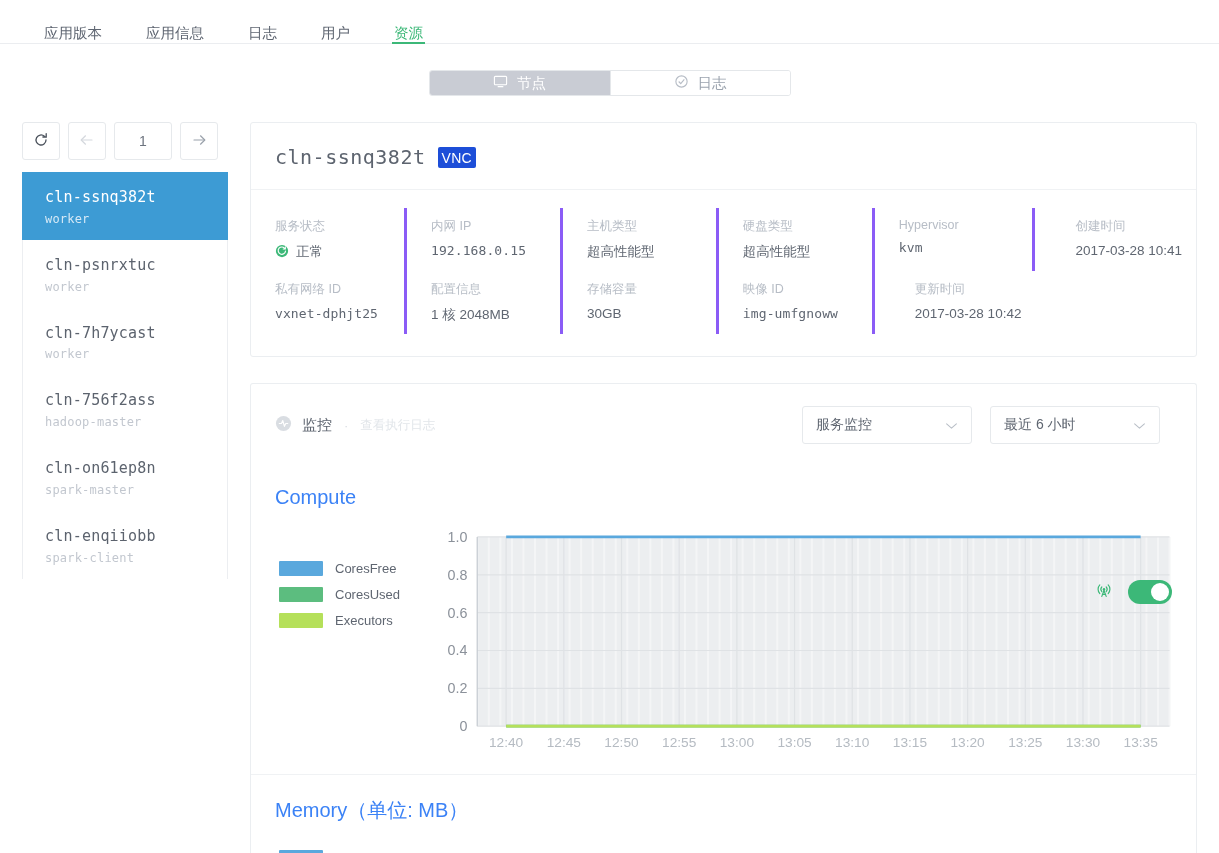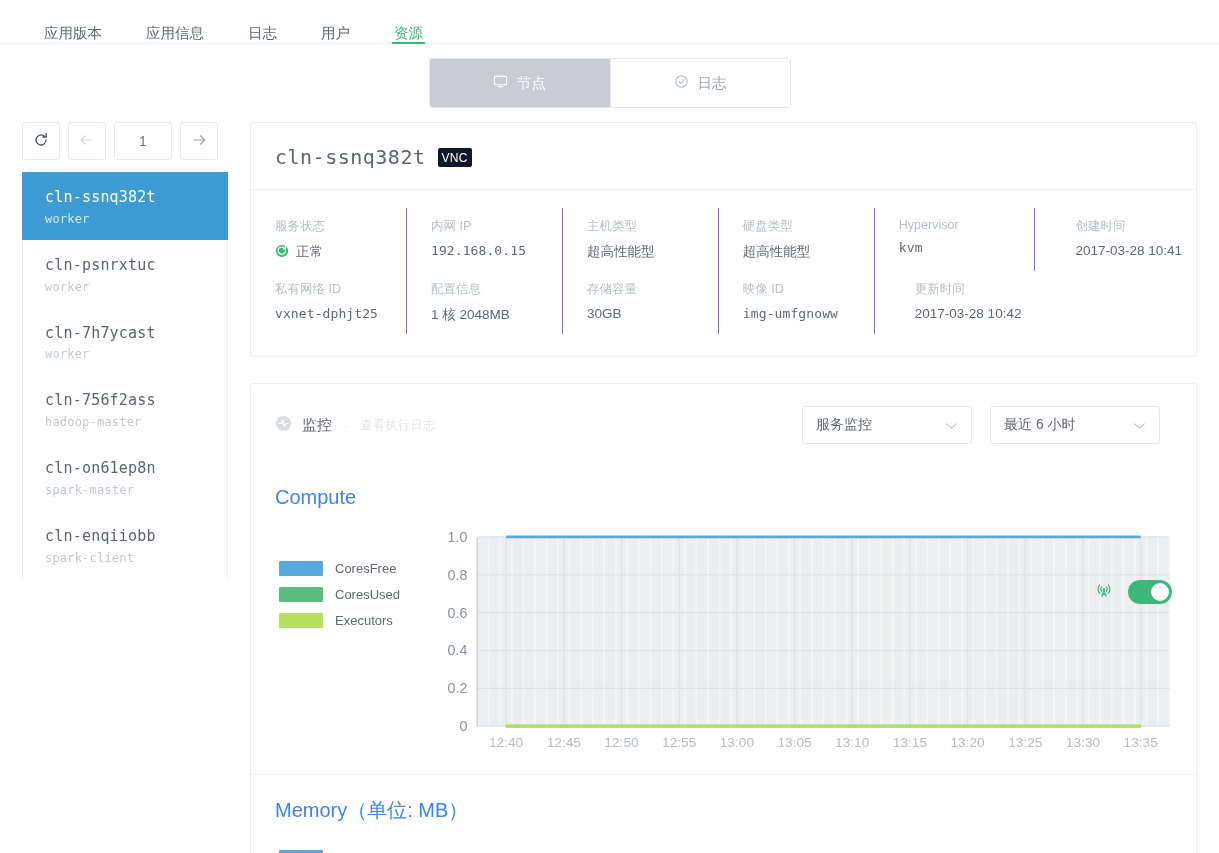--- a/index.html
+++ b/index.html
@@ -45,21 +45,21 @@
     display: flex; align-items: center; justify-content: center;
   }
   .segmented {
     display: flex;
     border: 1px solid #e4e7ea;
     border-radius: 3px;
     overflow: hidden;
     background: #fff;
   }
   .seg-btn {
-    width: 180px; height: 48px;
+    width: 180px; height: 24px;
     display: flex; align-items: center; justify-content: center;
     gap: 9px;
     font-size: 14.5px;
     color: #9ba3ae;
     cursor: pointer;
     background: #fff;
   }
   .seg-btn.active { background: #c9ccd4; color: #ffffff; }
   .seg-btn + .seg-btn { border-left: 1px solid #e4e7ea; }
   .seg-ico { display: block; }
@@ -120,38 +120,38 @@
     border-radius: 3px;
   }
 
   .card-head {
     padding: 22px 24px 20px 24px;
     border-bottom: 1px solid #f0f2f4;
     display: flex; align-items: center; gap: 12px;
   }
   .card-title { font-size: 20px; color: #5d646f; letter-spacing: .5px; }
   .vnc-badge {
-    background: #0f172a;
+    background: #1d4ed8;
     color: #fff;
-    font-size: 12px;
+    font-size: 14px;
     line-height: 1;
     padding: 4px 4px 3px 4px;
     border-radius: 2px;
     letter-spacing: .3px;
     cursor: pointer;
   }
 
   .info-grid {
     display: grid;
     grid-template-columns: repeat(6, 1fr);
     padding: 18px 0 22px 0;
   }
   .info-cell {
     padding: 10px 14px 10px 24px;
-    border-right: 1px solid #8b5cf6;
+    border-right: 3px solid #8b5cf6;
   }
   .info-cell.lastcol { border-right: none; padding-left: 40px; }
   .info-label {
     font-size: 12.5px;
     color: #b7bdc6;
     margin-bottom: 8px;
     white-space: nowrap;
   }
   .info-value {
     font-size: 13.5px;

